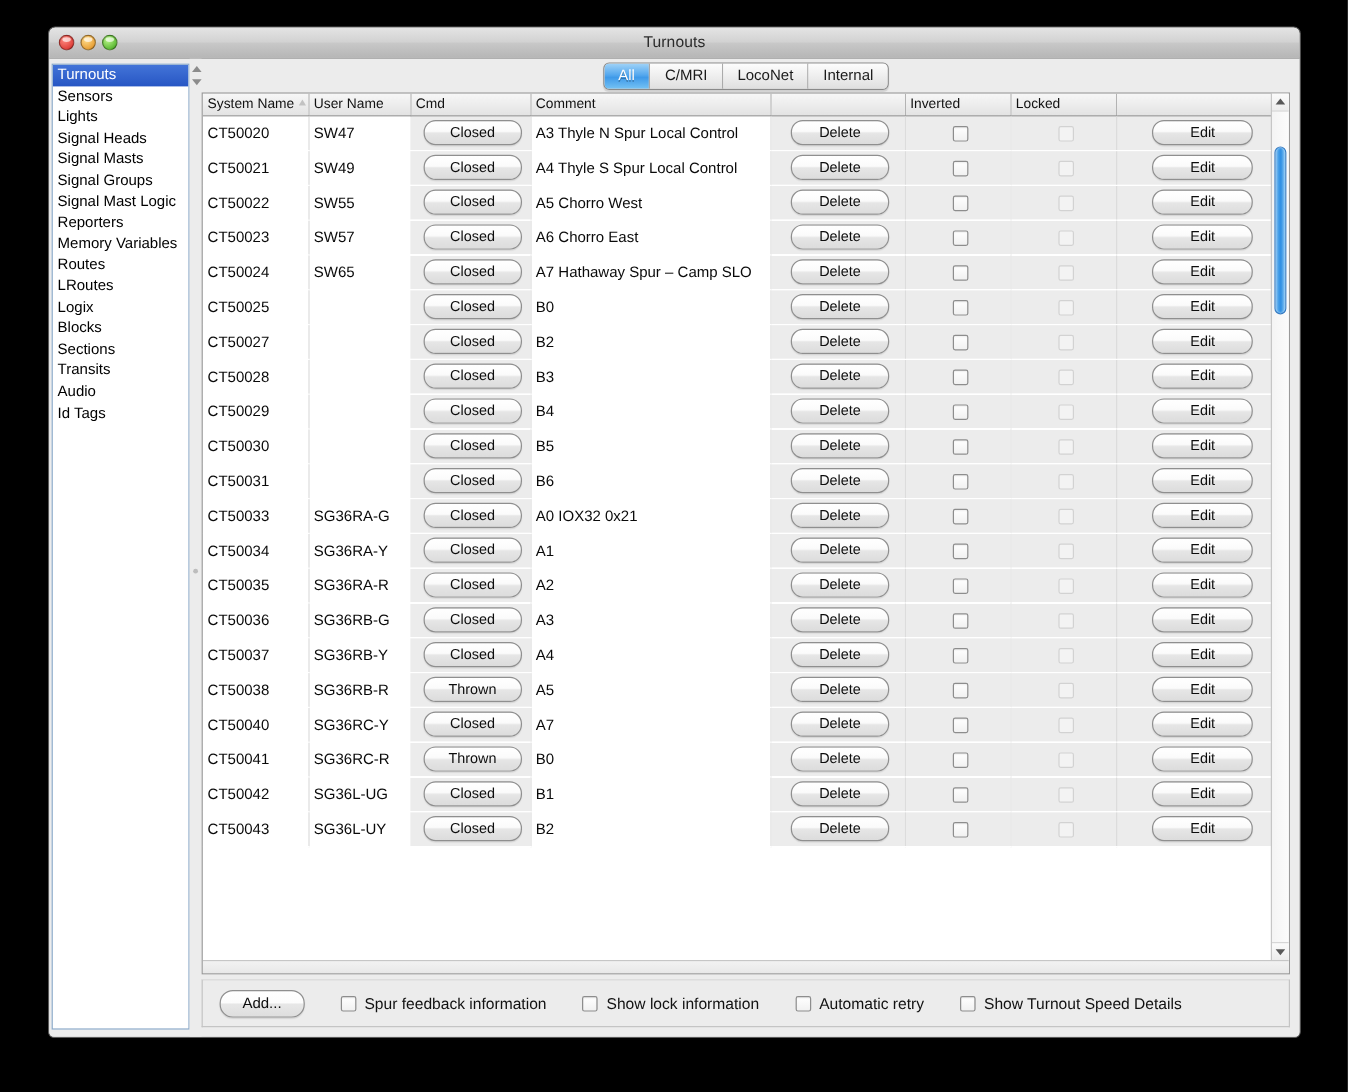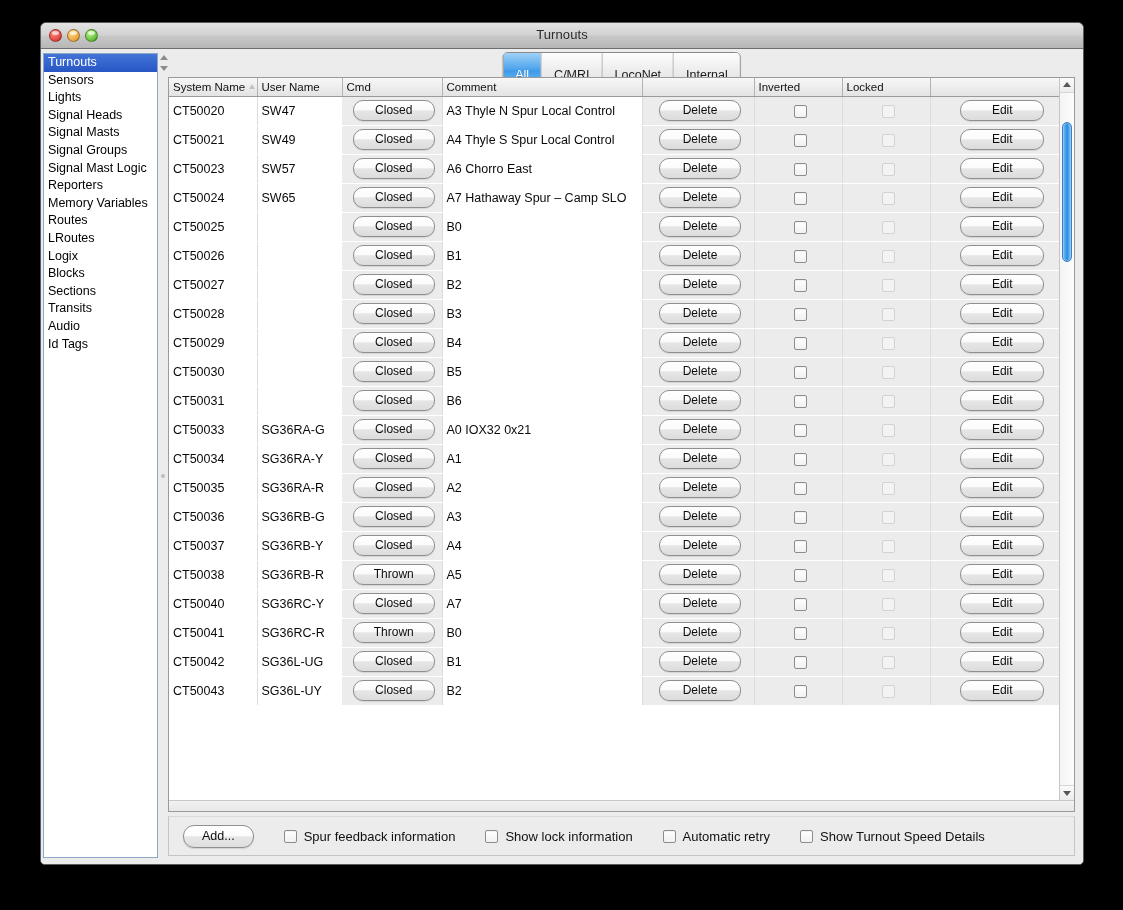--- a/index.html
+++ b/index.html
@@ -136,21 +136,21 @@
     display: flex;
     border: 1px solid #898989;
     border-radius: 5px;
     overflow: hidden;
     background: linear-gradient(to bottom, #fefefe, #e0e0e0);
     box-shadow: 0 1px 1px rgba(0,0,0,.12);
   }
   .tab {
     font-size: 12.5px;
     color: #1a1a1a;
-    padding: 15px 12px 4px;
+    padding: 3px 12px 4px;
     border-right: 1px solid #a8a8a8;
     background: linear-gradient(to bottom, #fdfdfd, #dfdfdf);
     white-space: nowrap;
   }
   .tab:last-child { border-right: none; }
   .tab.active {
     background: linear-gradient(to bottom, #9fd2f7 0%, #55a8ee 45%, #3f9ae9 55%, #74c2f4 100%);
     color: #ffffff;
     text-shadow: 0 1px 0 rgba(0,0,0,.25);
   }
@@ -412,20 +412,30 @@
                     <td class="c-sys">CT50021</td>
                     <td class="c-user">SW49</td>
                     <td class="c-cmd"><span class="aqua-btn">Closed</span></td>
                     <td class="c-cmt">A4 Thyle S Spur Local Control</td>
                     <td class="c-del"><span class="aqua-btn">Delete</span></td>
                     <td class="c-inv"><span class="cbox"></span></td>
                     <td class="c-lck"><span class="cbox disabled"></span></td>
                     <td class="c-edit"><span class="aqua-btn wide">Edit</span></td>
                   </tr>
                   <tr>
+                    <td class="c-sys">CT50022</td>
+                    <td class="c-user">SW55</td>
+                    <td class="c-cmd"><span class="aqua-btn">Closed</span></td>
+                    <td class="c-cmt">A5 Chorro West</td>
+                    <td class="c-del"><span class="aqua-btn">Delete</span></td>
+                    <td class="c-inv"><span class="cbox"></span></td>
+                    <td class="c-lck"><span class="cbox disabled"></span></td>
+                    <td class="c-edit"><span class="aqua-btn wide">Edit</span></td>
+                  </tr>
+                  <tr>
                     <td class="c-sys">CT50023</td>
                     <td class="c-user">SW57</td>
                     <td class="c-cmd"><span class="aqua-btn">Closed</span></td>
                     <td class="c-cmt">A6 Chorro East</td>
                     <td class="c-del"><span class="aqua-btn">Delete</span></td>
                     <td class="c-inv"><span class="cbox"></span></td>
                     <td class="c-lck"><span class="cbox disabled"></span></td>
                     <td class="c-edit"><span class="aqua-btn wide">Edit</span></td>
                   </tr>
                   <tr>
@@ -436,30 +446,20 @@
                     <td class="c-del"><span class="aqua-btn">Delete</span></td>
                     <td class="c-inv"><span class="cbox"></span></td>
                     <td class="c-lck"><span class="cbox disabled"></span></td>
                     <td class="c-edit"><span class="aqua-btn wide">Edit</span></td>
                   </tr>
                   <tr>
                     <td class="c-sys">CT50025</td>
                     <td class="c-user"></td>
                     <td class="c-cmd"><span class="aqua-btn">Closed</span></td>
                     <td class="c-cmt">B0</td>
-                    <td class="c-del"><span class="aqua-btn">Delete</span></td>
-                    <td class="c-inv"><span class="cbox"></span></td>
-                    <td class="c-lck"><span class="cbox disabled"></span></td>
-                    <td class="c-edit"><span class="aqua-btn wide">Edit</span></td>
-                  </tr>
-                  <tr>
-                    <td class="c-sys">CT50026</td>
-                    <td class="c-user"></td>
-                    <td class="c-cmd"><span class="aqua-btn">Closed</span></td>
-                    <td class="c-cmt">B1</td>
                     <td class="c-del"><span class="aqua-btn">Delete</span></td>
                     <td class="c-inv"><span class="cbox"></span></td>
                     <td class="c-lck"><span class="cbox disabled"></span></td>
                     <td class="c-edit"><span class="aqua-btn wide">Edit</span></td>
                   </tr>
                   <tr>
                     <td class="c-sys">CT50027</td>
                     <td class="c-user"></td>
                     <td class="c-cmd"><span class="aqua-btn">Closed</span></td>
                     <td class="c-cmt">B2</td>

